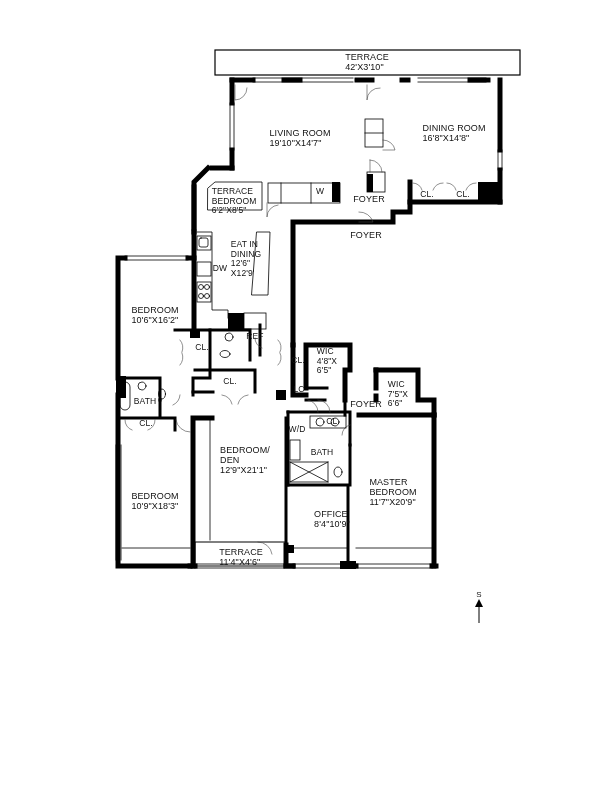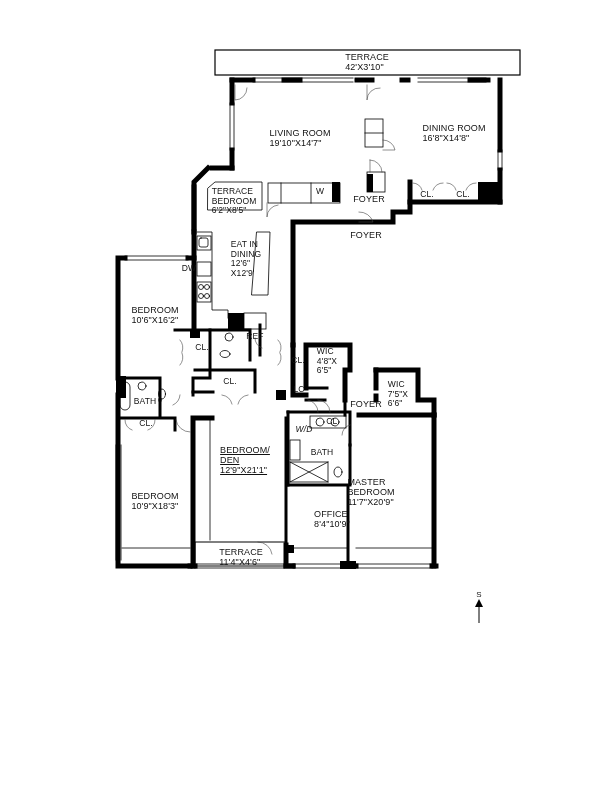--- a/index.html
+++ b/index.html
@@ -204,40 +204,40 @@
   <span class="d">X12'9'</span>
 </div>
 <div class="lbl" style="left:155px; top:305px;">
   <span class="n">BEDROOM</span>
   <span class="d">10'6"X16'2"</span>
 </div>
 <div class="lbl" style="left:155px; top:491px;">
   <span class="n">BEDROOM</span>
   <span class="d">10'9"X18'3"</span>
 </div>
-<div class="lbl" style="left:245px; top:445px;text-decoration:underline;">
+<div class="lbl" style="left:245px; top:445px;">
   <span class="n">BEDROOM/</span>
   <span class="n">DEN</span>
   <span class="d">12'9"X21'1"</span>
 </div>
 <div class="lbl" style="left:241px; top:547px;">
   <span class="n">TERRACE</span>
   <span class="d">11'4"X4'6"</span>
 </div>
 <div class="lbl sm" style="left:327px; top:347px;">
   <span class="n">WIC</span>
   <span class="d">4'8"X</span>
   <span class="d">6'5"</span>
 </div>
 <div class="lbl sm" style="left:398px; top:380px;">
   <span class="n">WIC</span>
   <span class="d">7'5"X</span>
   <span class="d">6'6"</span>
 </div>
-<div class="lbl" style="left:371px; top:477px;">
+<div class="lbl" style="left:393px; top:477px;">
   <span class="n">MASTER</span>
   <span class="n">BEDROOM</span>
   <span class="d">11'7"X20'9"</span>
 </div>
 <div class="lbl" style="left:332px; top:509px;">
   <span class="n">OFFICE</span>
   <span class="d">8'4"10'9"</span>
 </div>
 
 <div class="lbl" style="left:369px; top:194px;">FOYER</div>
@@ -245,23 +245,23 @@
 <div class="lbl" style="left:366px; top:399px;">FOYER</div>
 <div class="lbl sm" style="left:427px; top:190px;">CL.</div>
 <div class="lbl sm" style="left:463px; top:190px;">CL.</div>
 <div class="lbl sm" style="left:202px; top:343px;">CL.</div>
 <div class="lbl sm" style="left:230px; top:377px;">CL.</div>
 <div class="lbl sm" style="left:146px; top:419px;">CL.</div>
 <div class="lbl sm" style="left:298px; top:356px;">CL.</div>
 <div class="lbl sm" style="left:333px; top:417px;">CL.</div>
 <div class="lbl sm" style="left:145px; top:397px;">BATH</div>
 <div class="lbl sm" style="left:322px; top:448px;">BATH</div>
-<div class="lbl sm" style="left:304px; top:425px;font-style:italic;">W/D</div>
+<div class="lbl sm" style="left:297px; top:425px;">W/D</div>
 <div class="lbl sm" style="left:299px; top:385px;">LC</div>
-<div class="lbl sm" style="left:189px; top:264px;">DW</div>
+<div class="lbl sm" style="left:220px; top:264px;">DW</div>
 <div class="lbl sm" style="left:255px; top:332px;">REF</div>
 <div class="lbl sm" style="left:320px; top:187px;">W</div>
 
 <div class="compass">
   <div>S</div>
   <svg width="10" height="24" viewBox="0 0 10 24">
     <polygon points="5,0 1,8 9,8" fill="#000"></polygon>
     <line x1="5" y1="6" x2="5" y2="24" stroke="#000" stroke-width="1"></line>
   </svg>
 </div>

